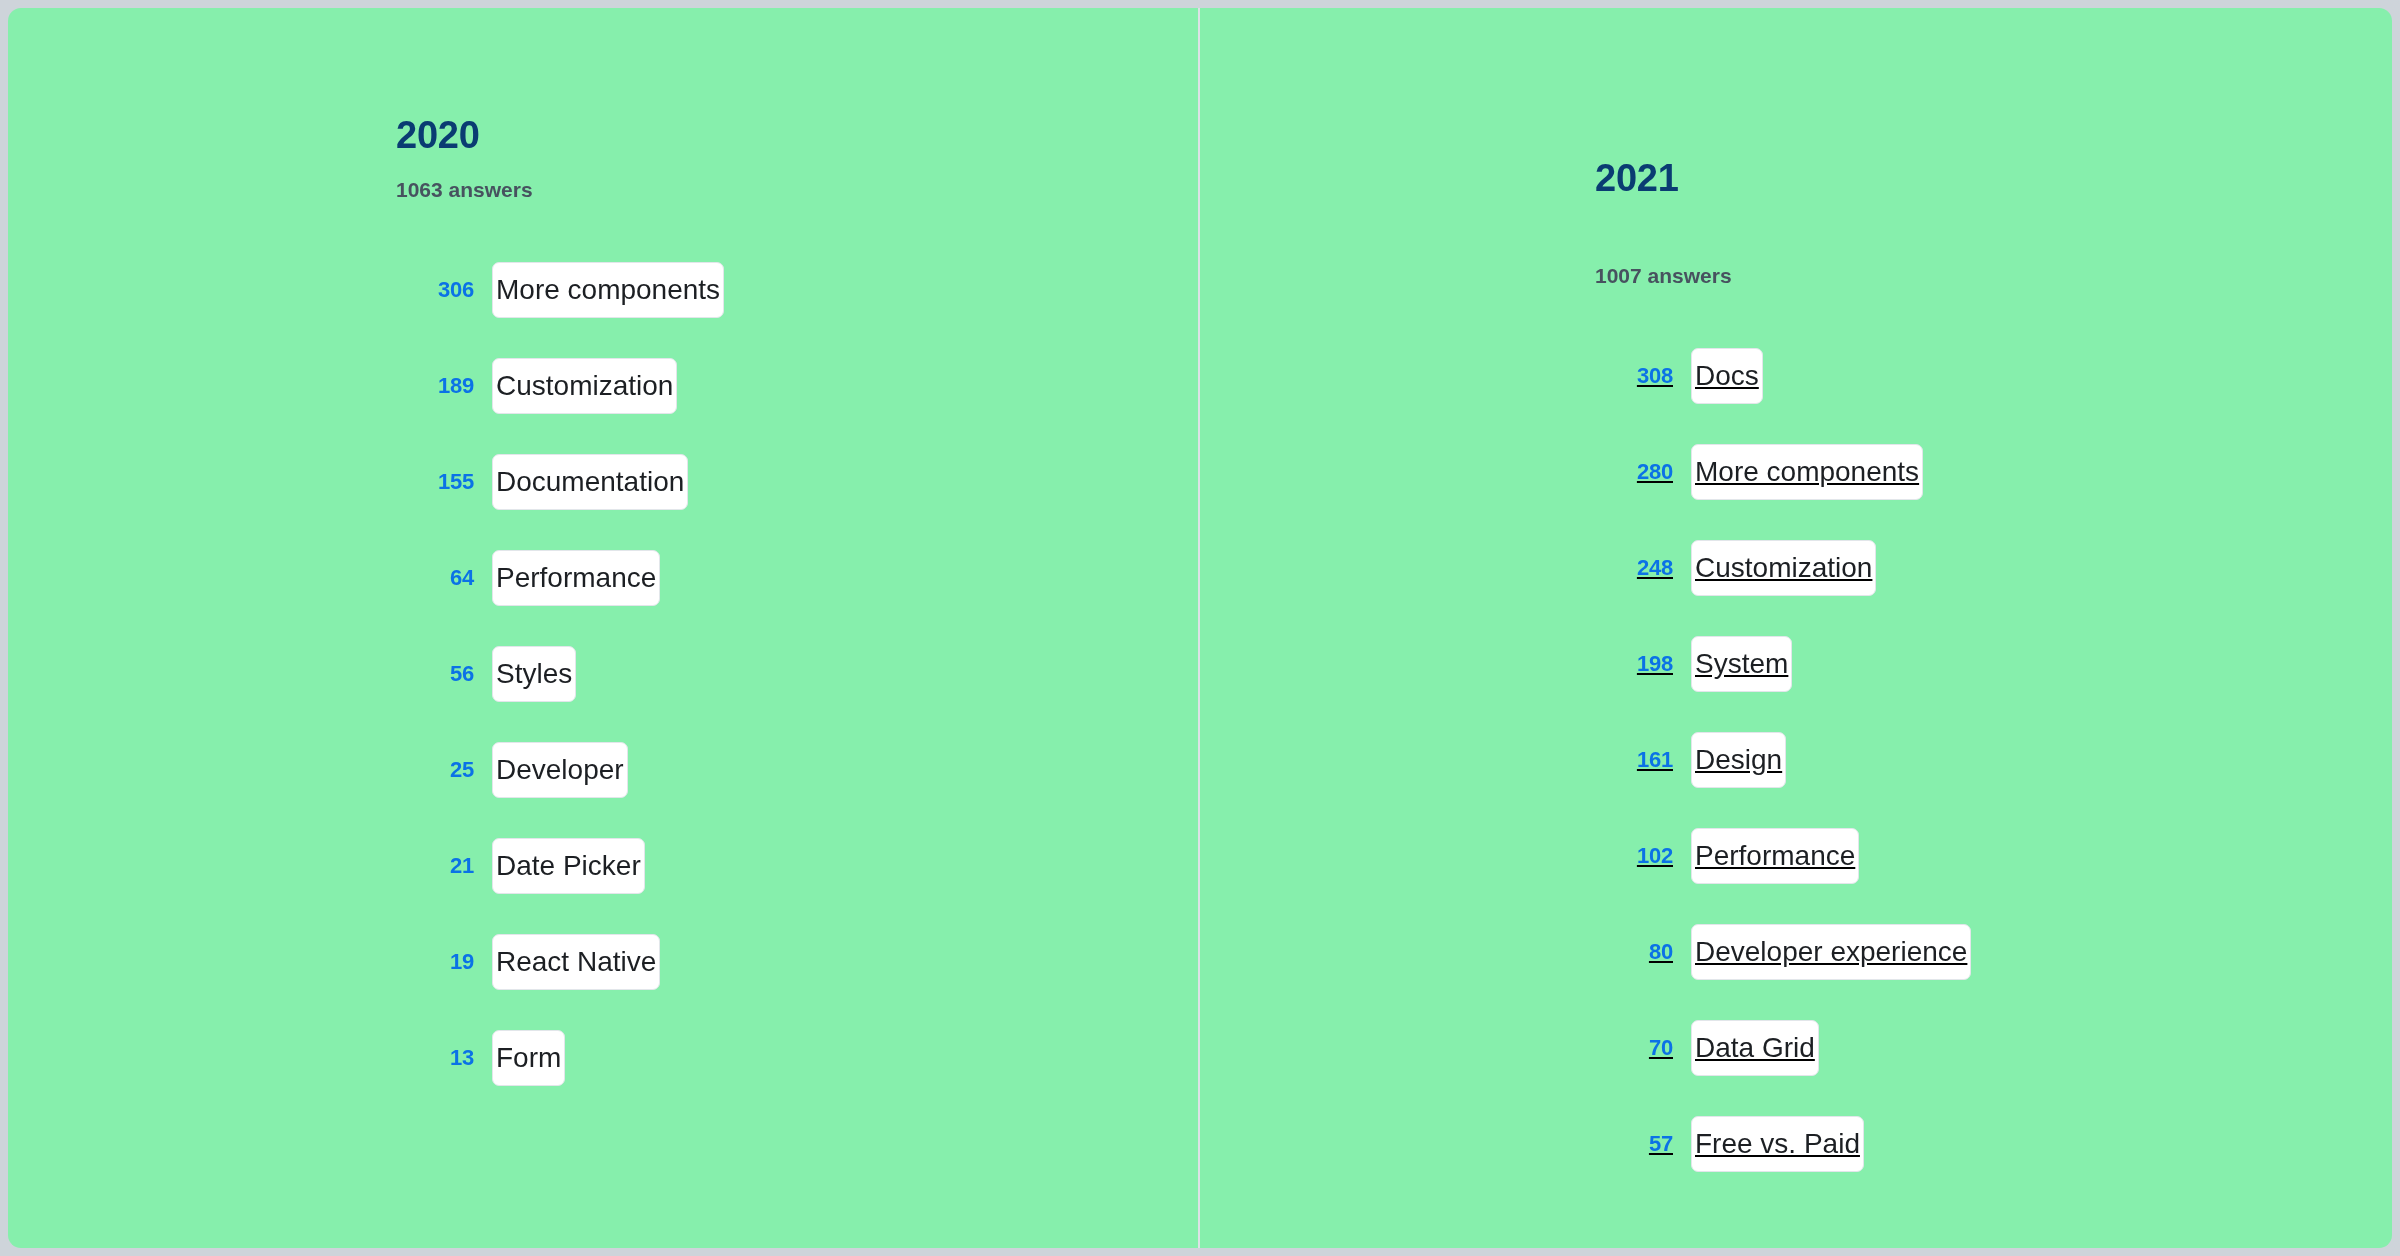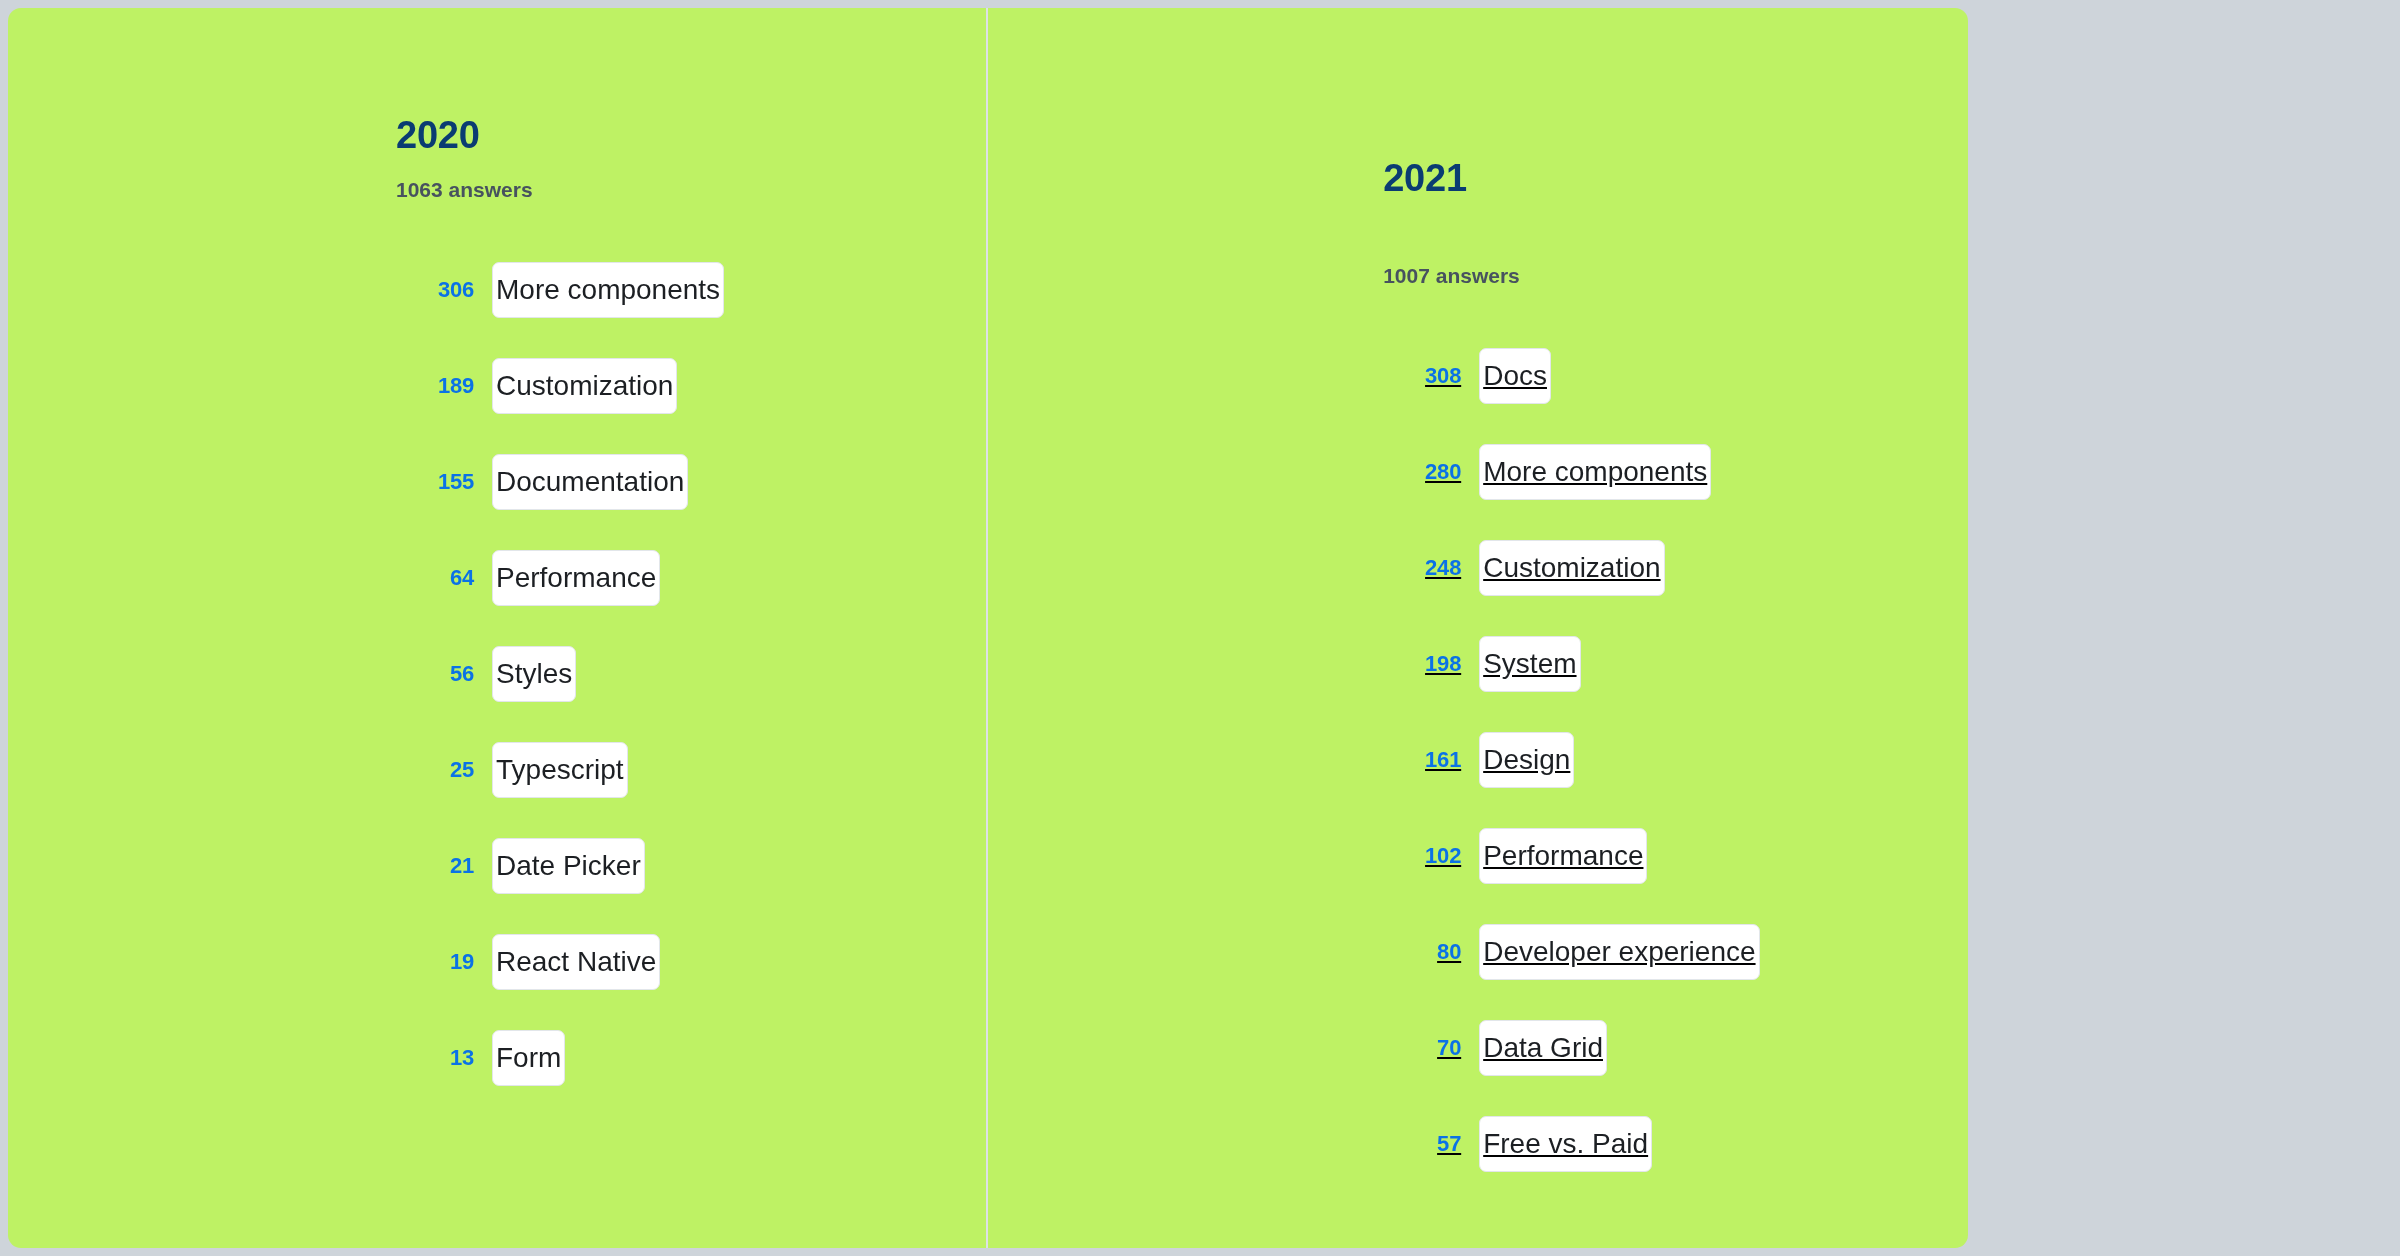--- a/index.html
+++ b/index.html
@@ -13,23 +13,23 @@
     background: #ced4da;
     font-family: "Liberation Sans", sans-serif;
     overflow: hidden;
   }
 
   
   .card {
     position: absolute;
     left: 8px;
     top: 8px;
-    width: 1960px;
+    width: 2384px;
     height: 1240px;
-    background: #bef264;
+    background: #86efac;
     border-radius: 13px;
     box-sizing: border-box;
     display: flex;
     overflow: hidden;
   }
 
   .panel {
     position: relative;
     box-sizing: border-box;
     padding: 108px 0 0 0;
@@ -132,21 +132,21 @@
       <li class="row">
         <span class="count">64</span>
         <span class="chip">Performance</span>
       </li>
       <li class="row">
         <span class="count">56</span>
         <span class="chip">Styles</span>
       </li>
       <li class="row">
         <span class="count">25</span>
-        <span class="chip">Typescript</span>
+        <span class="chip">Developer</span>
       </li>
       <li class="row">
         <span class="count">21</span>
         <span class="chip">Date Picker</span>
       </li>
       <li class="row">
         <span class="count">19</span>
         <span class="chip">React Native</span>
       </li>
       <li class="row">

